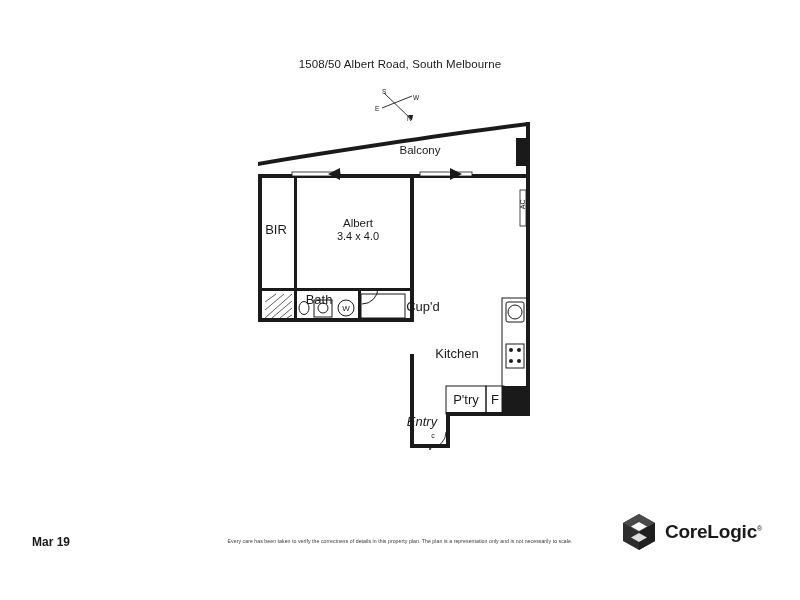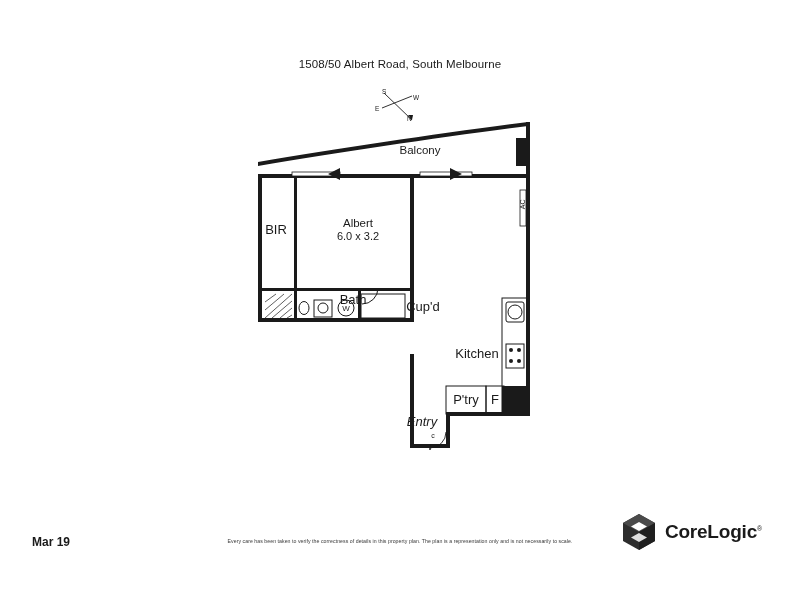--- a/index.html
+++ b/index.html
@@ -220,29 +220,29 @@
       <path d="M 180 330 A 16 16 0 0 0 196 314" fill="none" stroke="#1a1a1a" stroke-width="0.9"></path>
       <line x1="180" y1="326" x2="180" y2="332" stroke="#1a1a1a" stroke-width="1.4"></line>
     </svg>
 
     <div class="room-label" style="left:140px; top:25px; width:60px;">
       <div class="rl-name">Balcony</div>
     </div>
 
     <div class="room-label" style="left:55px; top:98px; width:106px;">
       <div class="rl-name">Albert</div>
-      <div class="rl-dim">6.0 x 3.2</div>
-    </div>
-
-
-    <div class="room-label small-label" style="left:191px; top:228px; width:72px;">
+      <div class="rl-dim">3.4 x 4.0</div>
+    </div>
+
+
+    <div class="room-label small-label" style="left:171px; top:228px; width:72px;">
       <span>Kitchen</span>
     </div>
 
-    <div class="room-label small-label" style="left:44px; top:174px; width:50px;padding-left:34px;">
+    <div class="room-label small-label" style="left:44px; top:174px; width:50px;">
       <span>Bath</span>
     </div>
 
     <div class="room-label small-label" style="left:150px; top:296px; width:44px;font-style:italic;">
       <span>Entry</span>
     </div>
 
     <div class="room-label small-label" style="left:8px; top:104px; width:36px;">
       <span>BIR</span>
     </div>

